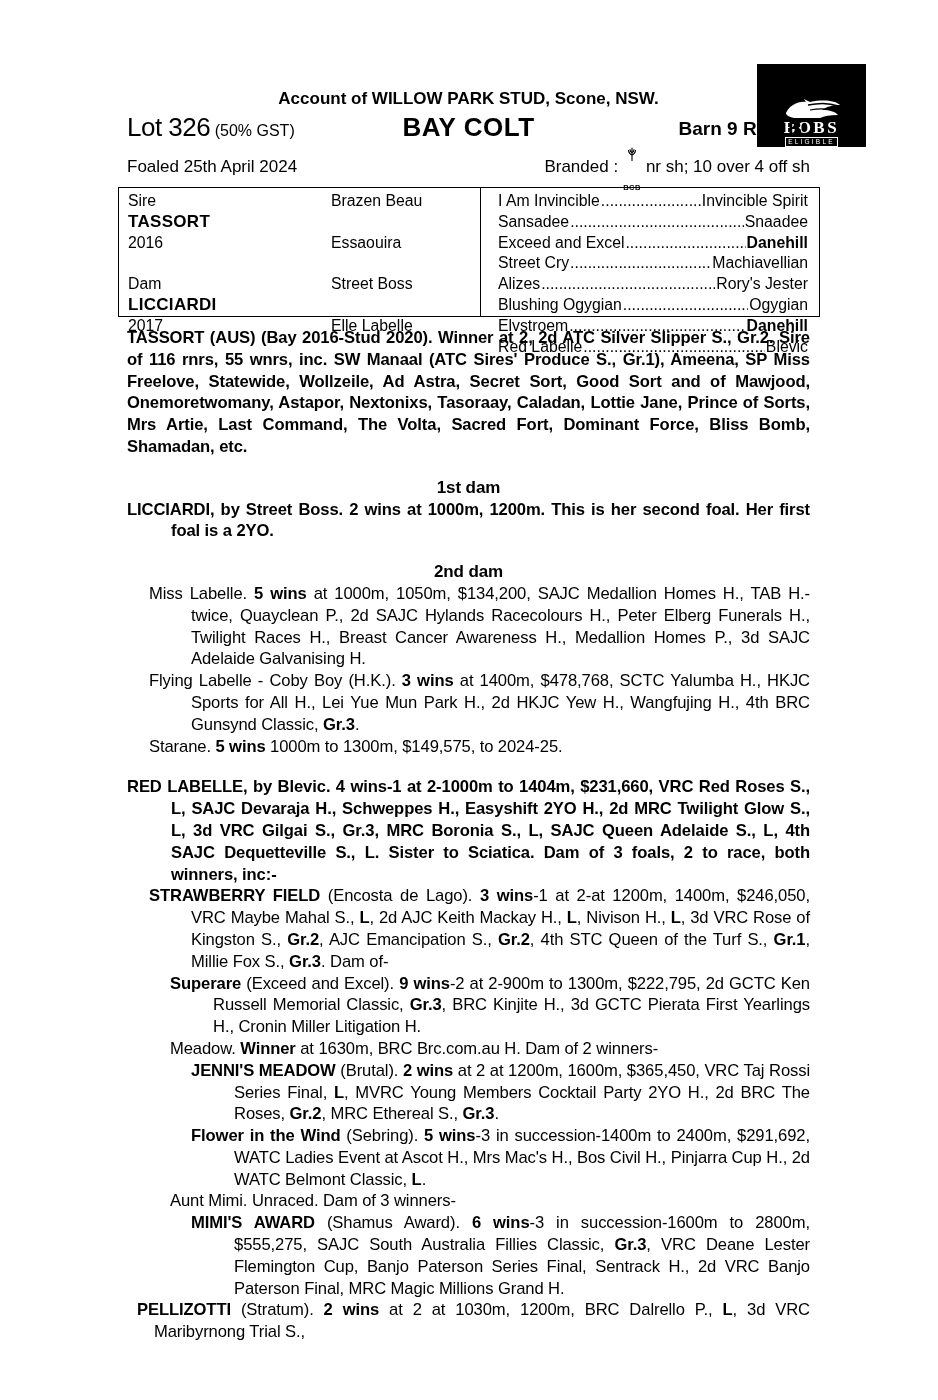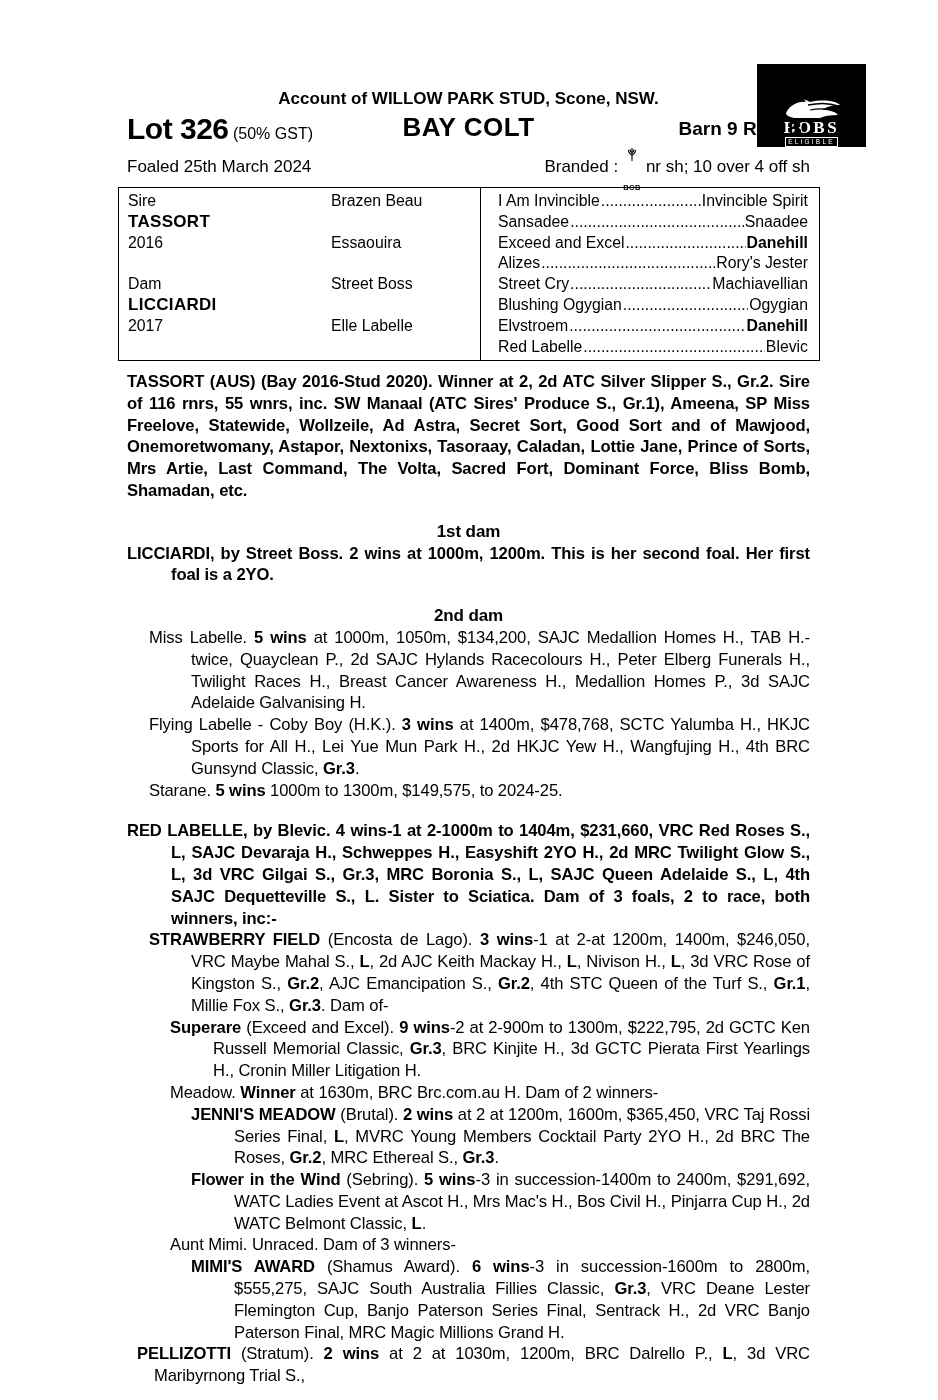--- a/index.html
+++ b/index.html
@@ -12,34 +12,34 @@
         display:flex;flex-direction:column;align-items:center;padding-top:2px;box-sizing:border-box;justify-content:flex-end;}
   .bobs svg{display:block;}
   .bobs-title{font-family:"Liberation Serif","DejaVu Serif",serif;font-size:17px;font-weight:bold;
               letter-spacing:2.5px;line-height:16px;}
   .bobs-sub{font-size:6.5px;letter-spacing:2.2px;border:1px solid #fff;padding:0 2px;margin-top:1px;line-height:8px;}
 
   .account{position:absolute;left:127px;top:89px;width:683px;text-align:center;font-weight:bold;font-size:17px;}
 
   .lot-row{position:absolute;left:127px;top:112px;width:683px;height:34px;}
   .lot-left{position:absolute;left:0;top:0;white-space:nowrap;}
-  .lot-label{font-size:30px;font-weight:bold;letter-spacing:-0.5px;}
+  .lot-label{font-size:26px;font-weight:normal;letter-spacing:-0.5px;}
   .gst{font-size:16px;}
   .colt-title{position:absolute;left:0;right:0;top:0;text-align:center;font-size:26px;font-weight:bold;letter-spacing:0.5px;}
   .barn{position:absolute;right:8px;top:6px;font-size:19px;font-weight:bold;}
 
   .foaled-row{position:absolute;left:127px;top:151px;width:683px;height:32px;display:flex;
               justify-content:space-between;align-items:center;font-size:17px;}
   .branded{display:inline-flex;align-items:center;white-space:nowrap;}
   .brand-mark{display:inline-flex;flex-direction:column;align-items:center;margin:0 5px;transform:translateY(2px);gap:23px;}
   .brand-letters{font-size:7.5px;font-weight:bold;letter-spacing:0.5px;line-height:7px;}
 
   
   .main{position:absolute;left:118px;top:187px;width:702px;}
-  .ped-box{position:relative;border:1.8px solid #000;height:174px;box-sizing:border-box;font-size:15.8px;}
+  .ped-box{position:relative;border:1.8px solid #000;height:130px;box-sizing:border-box;font-size:15.8px;}
   .ped-left{position:absolute;left:0;top:3px;bottom:0;width:360px;display:grid;
             grid-template-columns:203px 1fr;grid-template-rows:repeat(8,20.8px);padding-left:9px;}
   .ped-cell{line-height:20.8px;white-space:nowrap;}
   .ped-name{font-weight:bold;font-size:17px;letter-spacing:0.3px;}
   .r1{grid-row:1}.r2{grid-row:2}.r3{grid-row:3}.r5{grid-row:5}.r6{grid-row:6}.r7{grid-row:7}
   .c1{grid-column:1}.c2{grid-column:2}
   .ped-right{position:absolute;left:361px;top:0;bottom:0;width:339px;border-left:1.8px solid #000;
              box-sizing:border-box;padding:3px 11px 0 17px;display:flex;flex-direction:column;}
   .anc-row{display:flex;align-items:baseline;line-height:20.8px;white-space:nowrap;}
   .anc-name{flex:none;text-align:right;}
@@ -82,21 +82,21 @@
   <div class="lot-row">
     <span class="lot-left">
       <span class="lot-label">Lot 326</span>
       <span class="gst">(50% GST)</span>
     </span>
     <div class="colt-title">BAY COLT</div>
     <div class="barn">Barn 9 Row B</div>
   </div>
 
   <div class="foaled-row">
-    <span>Foaled 25th March 2024</span>
+    <span>Foaled 25th April 2024</span>
     <span class="branded">
       <span>Branded :</span>
       <span class="brand-mark">
         <svg width="14" height="14" viewBox="0 0 14 14">
           <g stroke="#000" stroke-width="1.1" fill="none">
             <path d="M7 14 V4"></path>
             <path d="M7 8 C5 7 3.5 5.5 3.5 3"></path>
             <path d="M7 8 C9 7 10.5 5.5 10.5 3"></path>
             <path d="M7 5.5 C5.8 5 5 4 5 2.2"></path>
             <path d="M7 5.5 C8.2 5 9 4 9 2.2"></path>
@@ -134,28 +134,28 @@
             <span class="anc-name">Sansadee</span>
             <span class="dots"></span>
             <span class="anc-parent">Snaadee</span>
           </div>
           <div class="anc-row">
             <span class="anc-name">Exceed and Excel</span>
             <span class="dots"></span>
             <span class="anc-parent bold">Danehill</span>
           </div>
           <div class="anc-row">
+            <span class="anc-name">Street Cry</span>
+            <span class="dots"></span>
+            <span class="anc-parent">Machiavellian</span>
+          </div>
+          <div class="anc-row">
             <span class="anc-name">Alizes</span>
             <span class="dots"></span>
             <span class="anc-parent">Rory's Jester</span>
-          </div>
-          <div class="anc-row">
-            <span class="anc-name">Street Cry</span>
-            <span class="dots"></span>
-            <span class="anc-parent">Machiavellian</span>
           </div>
           <div class="anc-row">
             <span class="anc-name">Blushing Ogygian</span>
             <span class="dots"></span>
             <span class="anc-parent">Ogygian</span>
           </div>
           <div class="anc-row">
             <span class="anc-name">Elvstroem</span>
             <span class="dots"></span>
             <span class="anc-parent bold">Danehill</span>

